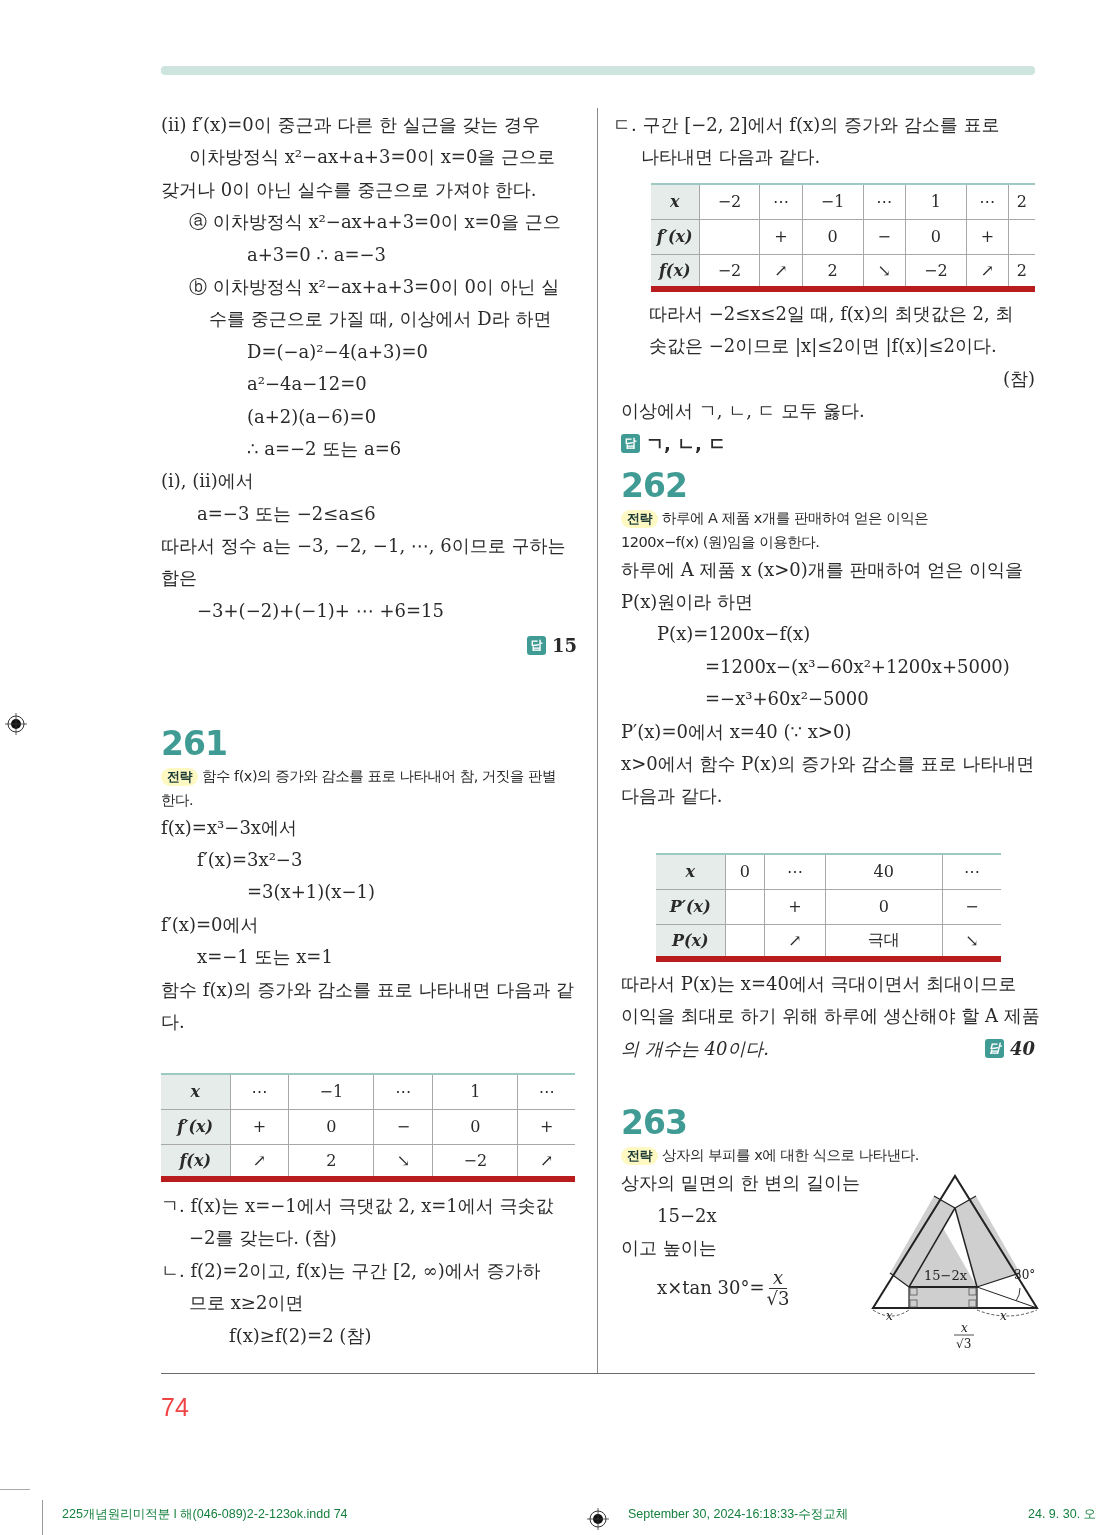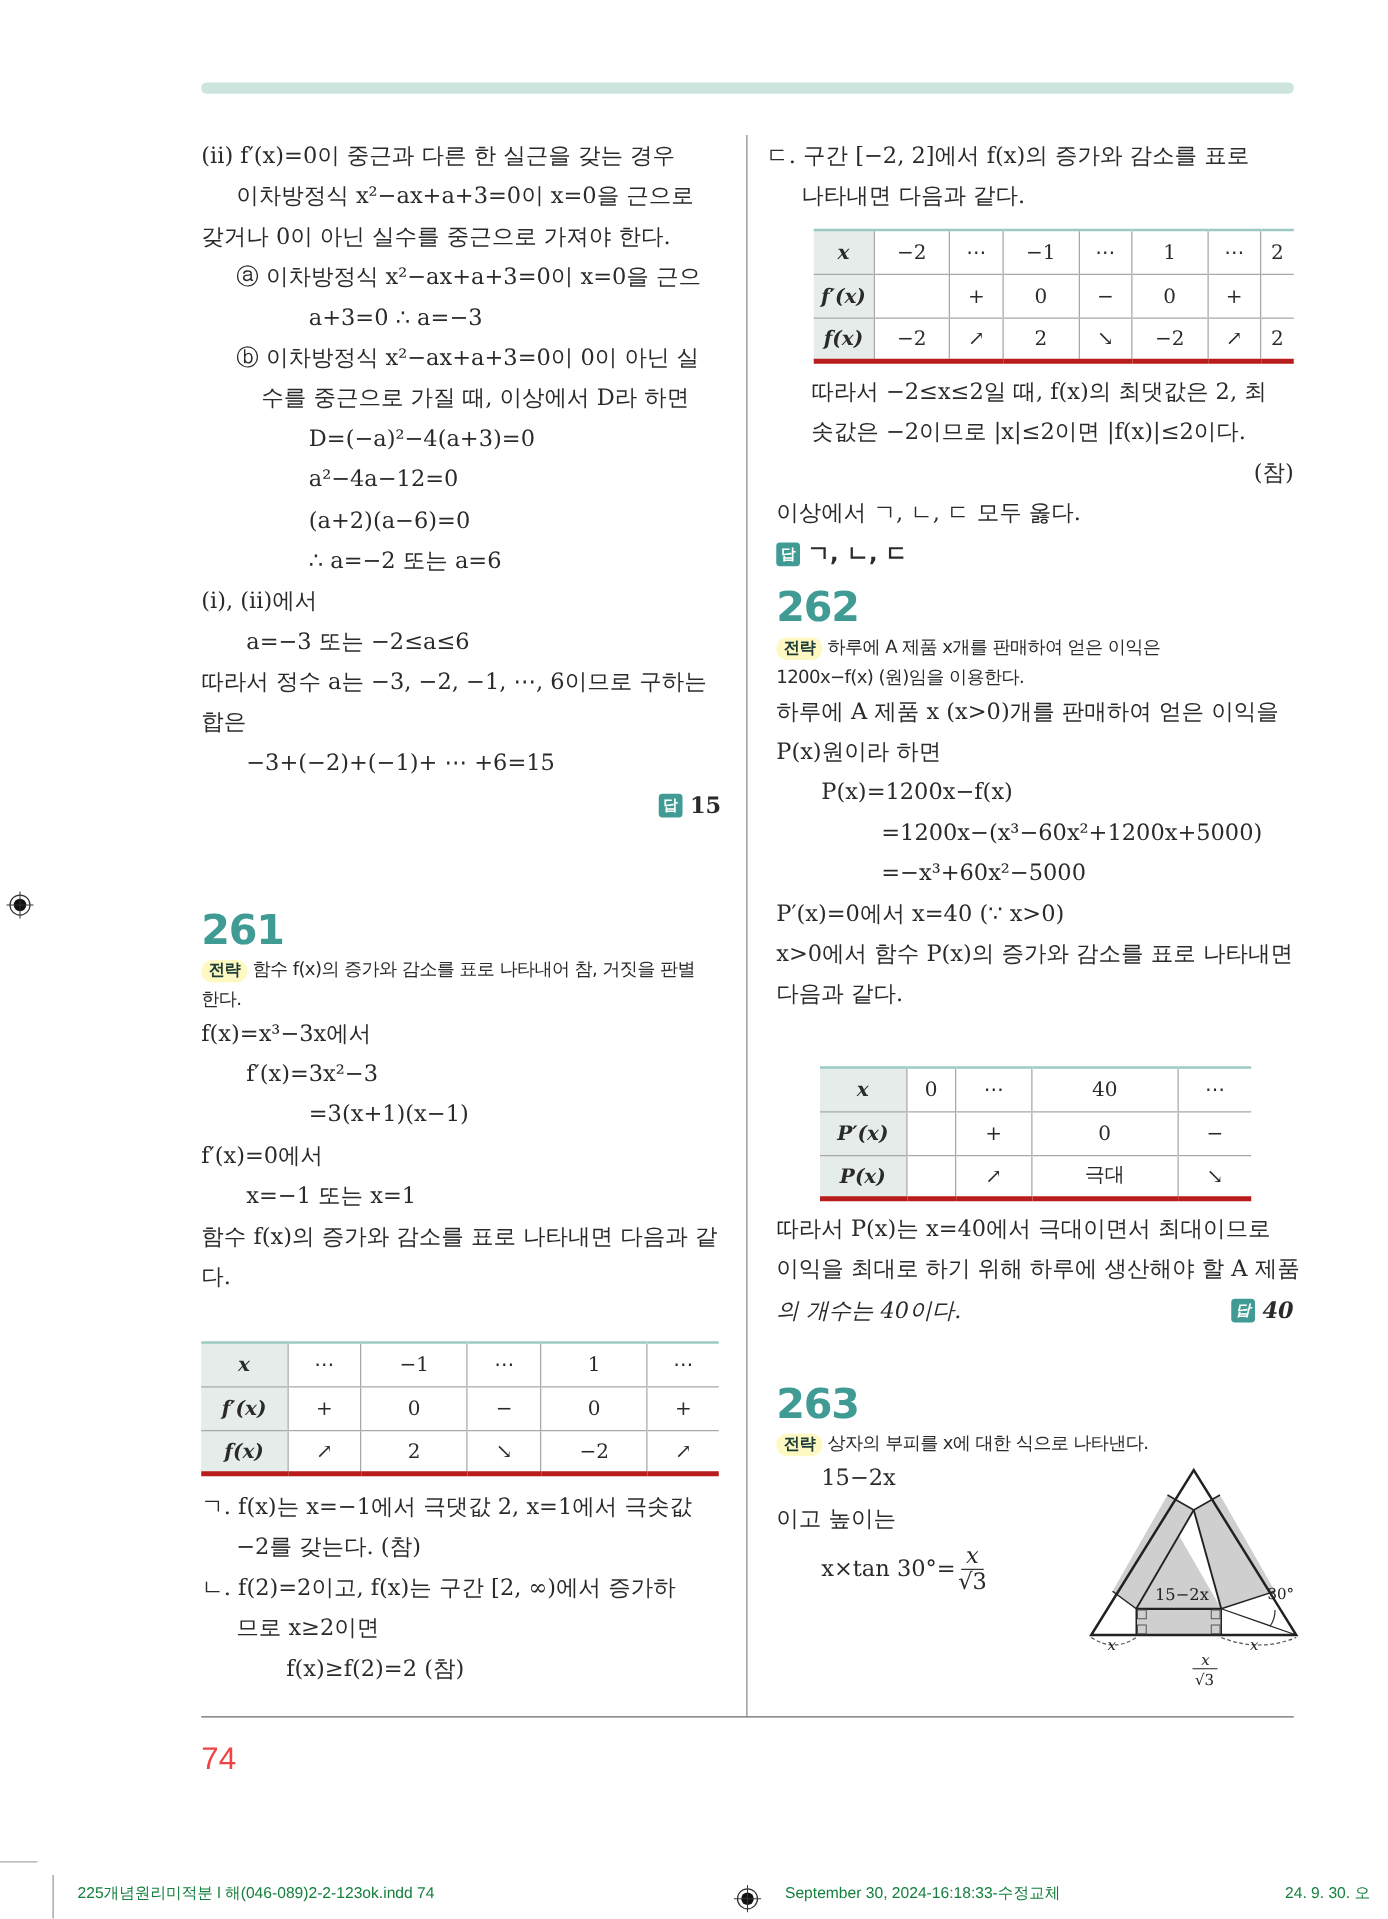--- a/index.html
+++ b/index.html
@@ -25,21 +25,21 @@
   .prob-num { font-family: "DejaVu Sans", "Liberation Sans", sans-serif; font-weight: bold; font-size: 33px; color: #3f9b93; line-height: 40px; height: 40px; letter-spacing: -1px; }
   .strategy { font-family: "DejaVu Sans", "Liberation Sans", sans-serif; font-size: 14.5px; line-height: 24px; letter-spacing: -0.5px; }
   .strategy-badge { display: inline-block; background: #fef9c3; color: #1d3c38; font-weight: bold; font-size: 13px; border-radius: 9px; padding: 0 6px; line-height: 18px; margin-right: 4px; }
 
   .ans { display: inline-flex; align-items: center; gap: 6px; font-weight: bold; }
   .ans-badge { display: inline-block; width: 19px; height: 19px; background: #3f9b93; color: #fff; font-family: "DejaVu Sans", sans-serif; font-size: 12px; line-height: 19px; text-align: center; border-radius: 3px; font-weight: bold; }
 
   table.vt { border-collapse: collapse; font-size: 16px; position: absolute; }
   table.vt td { border-left: 1px solid #a8a8a8; border-top: 1px solid #a8a8a8; text-align: center; height: 35px; }
   table.vt tr:first-child td { border-top: 2px solid #9ccac2; }
-  table.vt tr:last-child td { border-bottom: 4px solid #b91c1c; }
+  table.vt tr:last-child td { border-bottom: 6px solid #b91c1c; }
   table.vt td.head { background: #e5ecea; font-weight: bold; font-style: italic; border-left: none; }
 
   .page-number { position: absolute; left: 161px; top: 1393px; font-family: "Liberation Sans", sans-serif; font-size: 25px; color: #ef4444; }
   .footer { position: absolute; top: 1506px; font-family: "Liberation Sans", sans-serif; font-size: 12.5px; color: #15803d; }
   .footer-leftbar { position: absolute; left: 42px; top: 1500px; width: 1px; height: 35px; background: #999; }
   .footer-mark-line { position: absolute; left: 0; top: 1489px; width: 30px; height: 1px; background: #aaa; }
 
   .reg-mark { position: absolute; width: 22px; height: 22px; }
   .diagram { position: absolute; left: 868px; top: 1170px; }
 </style>
@@ -228,20 +228,21 @@
       <span class="ans-badge">답</span>
       <span>40</span>
     </span>
   </div>
 
   <div style="height:38px"></div>
   <div class="prob-num">263</div>
   <div class="strategy">
     <span class="strategy-badge">전략</span><span>상자의 부피를 x에 대한 식으로 나타낸다.</span>
   </div>
+  <div class="line">상자의 밑면의 한 변의 길이는</div>
   <div class="line i4">15−2x</div>
   <div class="line">이고 높이는</div>
   <div class="line i4" style="display:flex; align-items:center; height:48px;">
     <span>x×tan 30°=</span>
     <span style="display:inline-flex; flex-direction:column; align-items:center; line-height:20px; margin-left:2px;">
       <span style="border-bottom:1px solid #333; padding:0 4px; font-style:italic;">x</span>
       <span>√3</span>
     </span>
   </div>
 </div>

